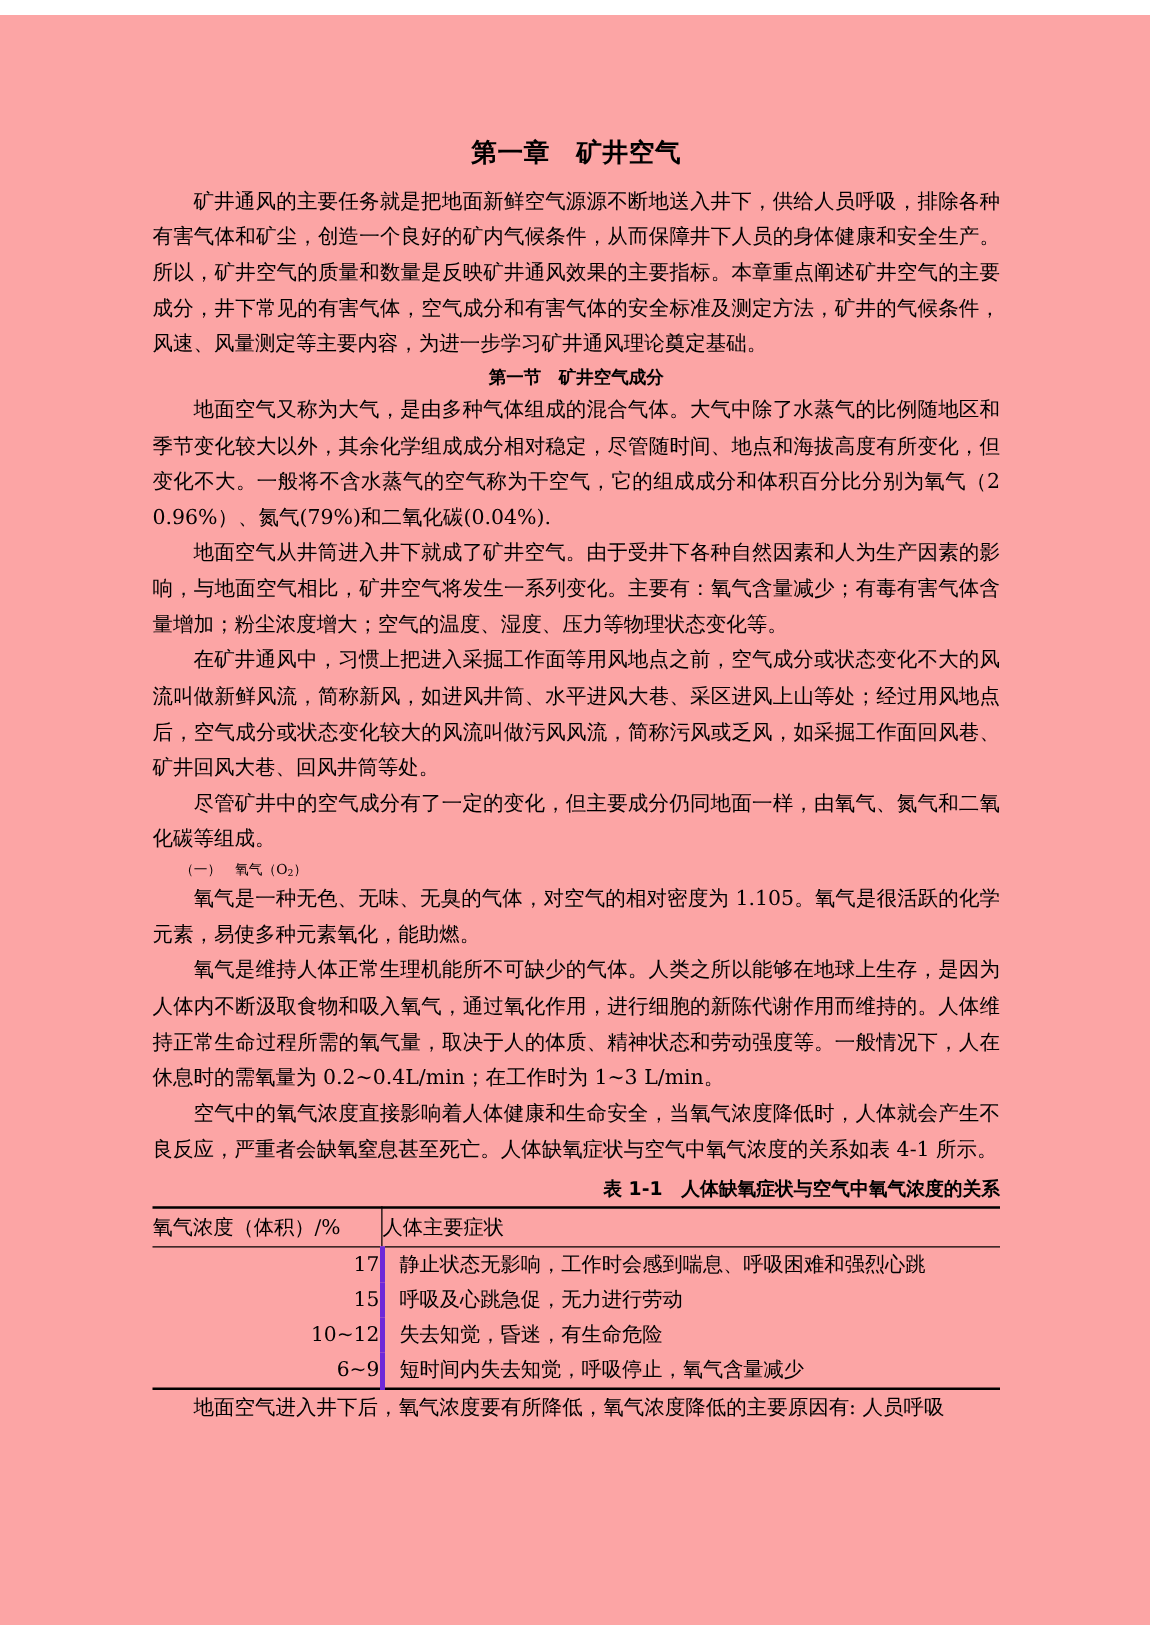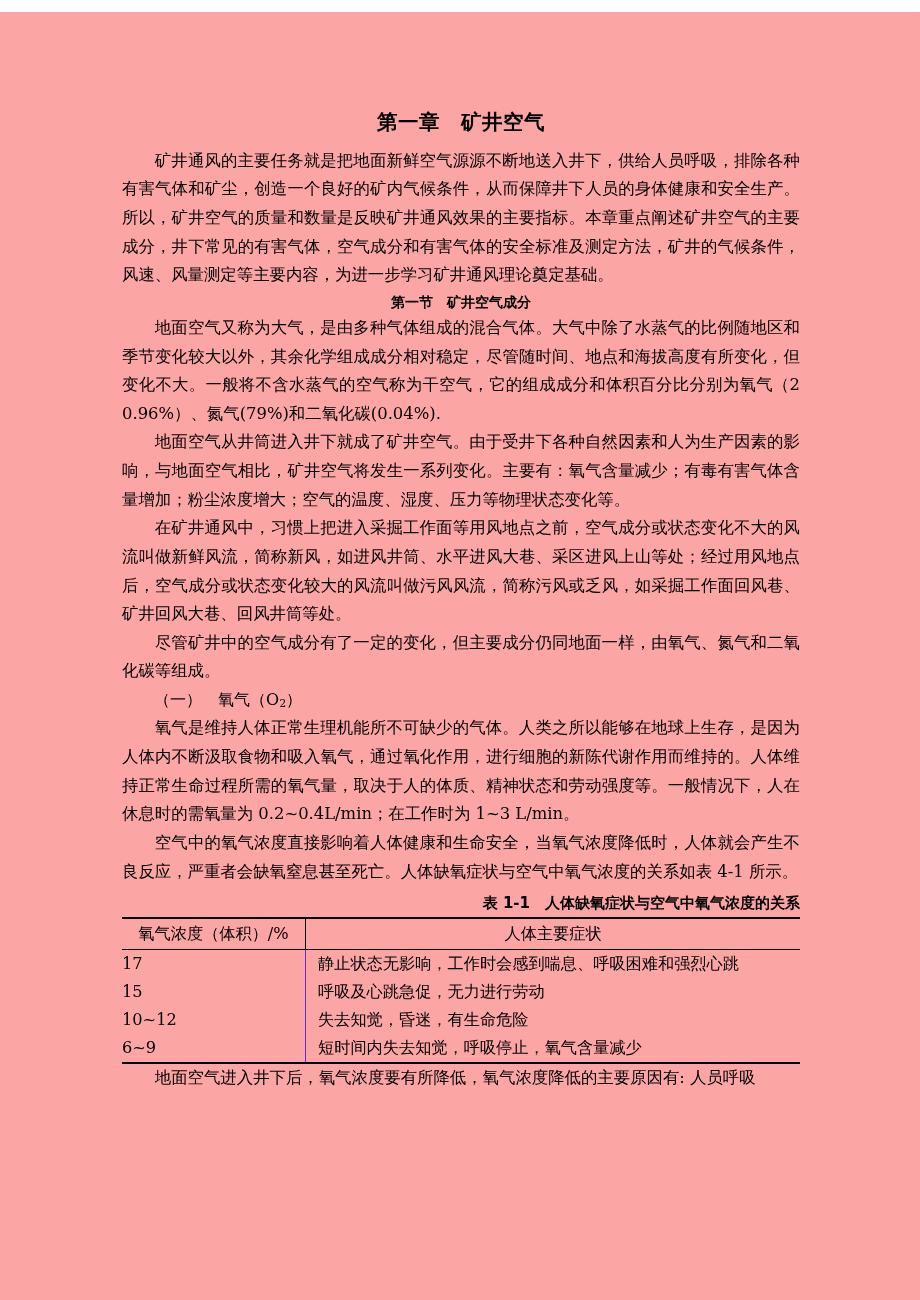--- a/index.html
+++ b/index.html
@@ -59,21 +59,21 @@
     margin: 0;
     text-indent: 2em;
     text-align: justify;
     text-justify: inter-ideograph;
     word-break: break-all;
   }
   p.body-text.no-justify {
     text-align: left;
   }
   .list-item {
-    font-size: 16px;
+    font-size: 11px;
     line-height: 1.745;
     margin: 0;
     text-indent: 2em;
   }
   .table-caption {
     font-size: 15px;
     font-weight: bold;
     text-align: right;
     margin: 6px 0 2px 0;
     line-height: 1.5;
@@ -85,34 +85,34 @@
     font-size: 16.2px;
     table-layout: fixed;
   }
   table.data-table thead tr.head-row {
     border-top: 2.5px solid #000;
     border-bottom: 1px solid #000;
   }
   table.data-table th {
     font-weight: normal;
     padding: 3px 0 4px 0;
-    text-align: center;
+    text-align: left;
     line-height: 1.45;
   }
   table.data-table th.col-left {
     width: 183px;
     border-right: 1px solid #000;
   }
   table.data-table td {
     padding: 2px 0 2px 0;
     line-height: 1.48;
   }
   table.data-table td.cell-conc {
-    text-align: left;
-    border-right: 1px solid #6d28d9;
+    text-align: right;
+    border-right: 4px solid #6d28d9;
     width: 183px;
   }
   table.data-table td.cell-symptom {
     text-align: left;
     padding-left: 12px;
   }
   table.data-table tbody tr:last-child td {
     border-bottom: 2.5px solid #000;
   }
   .after-table {
@@ -139,20 +139,21 @@
 
     <p class="body-text">地面空气从井筒进入井下就成了矿井空气。由于受井下各种自然因素和人为生产因素的影响，与地面空气相比，矿井空气将发生一系列变化。主要有：氧气含量减少；有毒有害气体含量增加；粉尘浓度增大；空气的温度、湿度、压力等物理状态变化等。</p>
 
     <p class="body-text">在矿井通风中，习惯上把进入采掘工作面等用风地点之前，空气成分或状态变化不大的风流叫做新鲜风流，简称新风，如进风井筒、水平进风大巷、采区进风上山等处；经过用风地点后，空气成分或状态变化较大的风流叫做污风风流，简称污风或乏风，如采掘工作面回风巷、矿井回风大巷、回风井筒等处。</p>
 
     <p class="body-text">尽管矿井中的空气成分有了一定的变化，但主要成分仍同地面一样，由氧气、氮气和二氧化碳等组成。</p>
 
 
     <p class="list-item"><span>（一）　氧气（O</span><sub>2</sub><span>）</span></p>
 
+    <p class="body-text">氧气是一种无色、无味、无臭的气体，对空气的相对密度为 1.105。氧气是很活跃的化学元素，易使多种元素氧化，能助燃。</p>
 
     <p class="body-text">氧气是维持人体正常生理机能所不可缺少的气体。人类之所以能够在地球上生存，是因为人体内不断汲取食物和吸入氧气，通过氧化作用，进行细胞的新陈代谢作用而维持的。人体维持正常生命过程所需的氧气量，取决于人的体质、精神状态和劳动强度等。一般情况下，人在休息时的需氧量为 0.2~0.4L/min；在工作时为 1~3 L/min。</p>
 
     <p class="body-text">空气中的氧气浓度直接影响着人体健康和生命安全，当氧气浓度降低时，人体就会产生不良反应，严重者会缺氧窒息甚至死亡。人体缺氧症状与空气中氧气浓度的关系如表 4-1 所示。</p>
 
     <div class="table-caption">表 1-1　人体缺氧症状与空气中氧气浓度的关系</div>
 
     <table class="data-table">
       <thead>
         <tr class="head-row">

